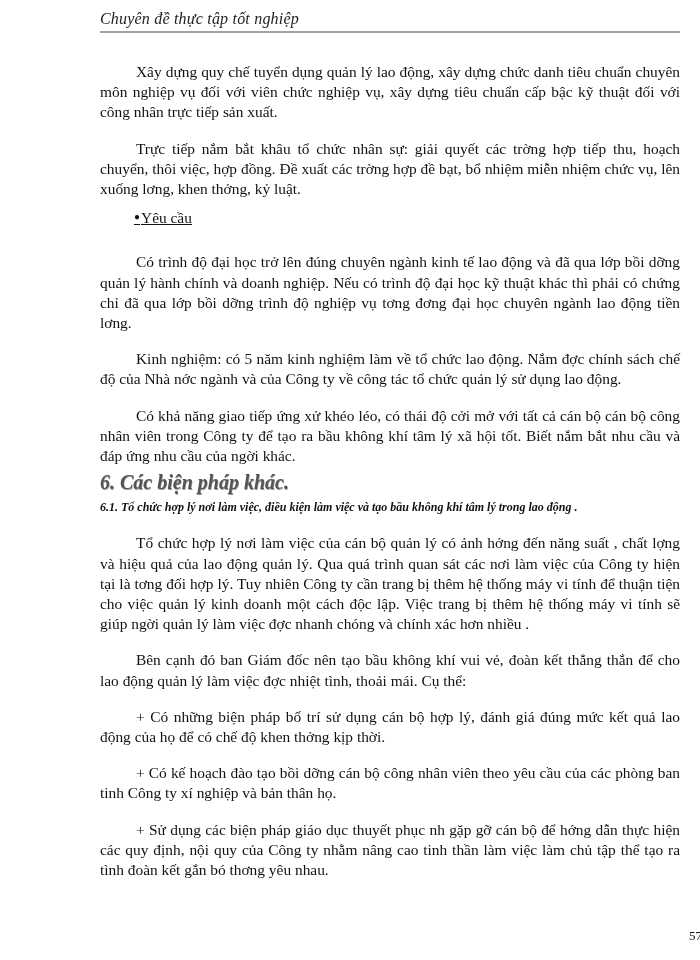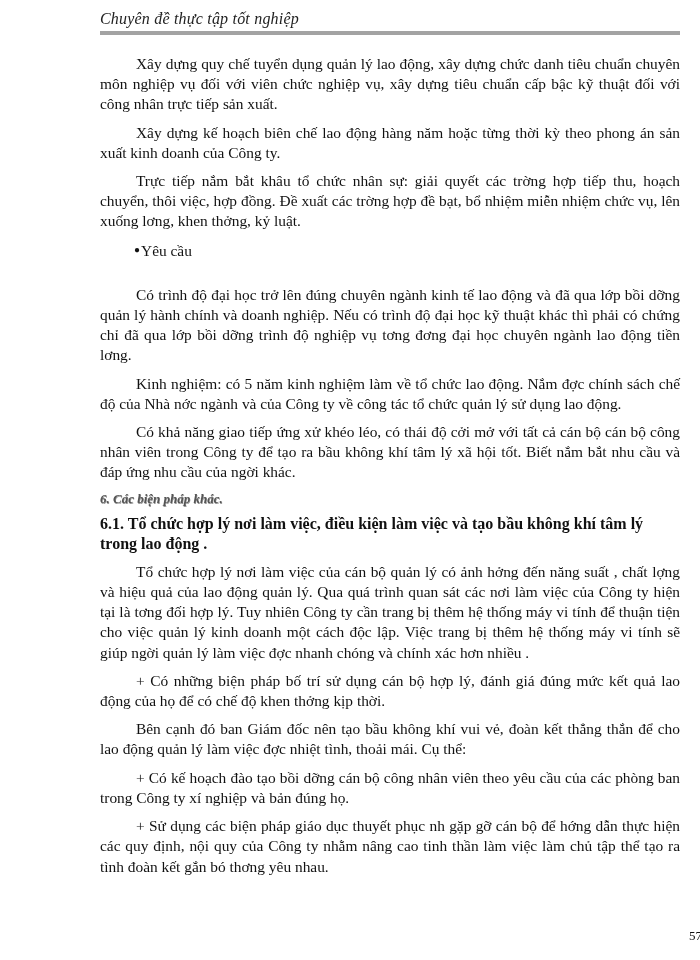--- a/index.html
+++ b/index.html
@@ -3,74 +3,73 @@
 <meta charset="utf-8">
 <style>
   html, body { margin: 0; padding: 0; background: #ffffff; }
   body {
     width: 700px; height: 960px; position: relative; overflow: hidden;
     font-family: "Liberation Serif", "DejaVu Serif", serif;
     color: #111;
   }
   .header {
     position: absolute; left: 100px; top: 10px; width: 580px;
-    border-bottom: 4px solid #a3a3a3;
+    border-bottom: 2px solid #a3a3a3;
     padding-bottom: 3px;
   }
   .header-title {
     font-family: "Liberation Serif", serif;
     font-style: italic; font-size: 16px; letter-spacing: 0.2px;
     color: #222;
   }
   .content {
     position: absolute; left: 100px; top: 46px; width: 580px;
     font-size: 15.4px; line-height: 20.2px;
   }
-  .para { margin: 8px 0 8px 0; text-indent: 36px; text-align: justify; }
+  .para { margin: 16px 0 8px 0; text-indent: 36px; text-align: justify; }
   .para.last-tight { margin-bottom: 6px; font-family: Liberation Serif, serif; }
-  .bullet-line { margin: 2px 0 24px 34px; }
+  .bullet-line { margin: 2px 0 24px 34px; text-decoration: underline; }
   .bullet-dot { font-size: 10px; vertical-align: 3px; margin-right: 1px; }
   .h-section {
-    font-weight: bold; font-style: italic; font-size: 13px;
+    font-weight: bold; font-style: italic; font-size: 20px;
     color: #555; margin: 0 0 5px 0;
     text-shadow: 0.5px 0.5px 0 #999;
   }
   .h-sub {
-    font-weight: bold; font-size: 16px;
+    font-weight: bold; font-style: italic; font-size: 12px;
     margin: 0 0 6px 0; line-height: 20px;
   }
   .page-number {
     position: absolute; left: 2px; width: 700px; top: 928px;
     text-align: right; font-size: 13px;
   }
 </style>
 </head>
 <body>
 
 <div class="header">
   <span class="header-title">Chuyên đề thực tập tốt nghiệp</span>
 </div>
 
 <div class="content">
   <p class="para">Xây dựng quy chế tuyển dụng quản lý lao động, xây dựng chức danh tiêu chuẩn chuyên môn nghiệp vụ đối với viên chức nghiệp vụ, xây dựng tiêu chuẩn cấp bậc kỹ thuật đối với công nhân trực tiếp sản xuất.</p>
-  <p class="para">Xây dựng kế hoạch biên chế lao động hàng năm hoặc từng thời kỳ theo phong   án sản xuất kinh doanh của Công ty.</p>
   <p class="para">Trực tiếp nắm bắt khâu tổ chức nhân sự: giải quyết các trờng   hợp tiếp thu, hoạch chuyển, thôi việc, hợp đồng. Đề xuất các trờng   hợp đề bạt, bổ nhiệm miễn nhiệm chức vụ, lên xuống lơng,   khen thởng,   kỷ luật.</p>
 
   <div class="bullet-line">
     <span class="bullet-dot">●</span><span>Yêu cầu</span>
   </div>
 
   <p class="para">Có trình độ đại học trở lên đúng chuyên ngành kinh tế lao động và đã qua lớp bồi dỡng   quản lý hành chính và doanh nghiệp. Nếu có trình độ đại học kỹ thuật khác thì phải có chứng chỉ đã qua lớp bồi dỡng   trình độ nghiệp vụ tơng   đơng đại học chuyên ngành lao động tiền lơng.</p>
   <p class="para">Kinh nghiệm: có 5 năm kinh nghiệm làm về tổ chức lao động. Nắm đợc chính sách chế độ của Nhà nớc   ngành và của Công ty về công tác tổ chức quản lý sử dụng lao động.</p>
   <p class="para last-tight">Có khả năng giao tiếp ứng xử khéo léo, có thái độ cởi mở với tất cả cán bộ cán bộ công nhân viên trong Công ty để tạo ra bầu không khí tâm lý xã hội tốt. Biết nắm bắt nhu cầu và đáp ứng nhu cầu của ngời   khác.</p>
 
   <div class="h-section">6. Các biện pháp khác.</div>
   <div class="h-sub">6.1. Tổ chức hợp lý nơi làm việc, điều kiện làm việc và tạo bầu không khí tâm lý trong lao động .</div>
 
   <p class="para">Tổ chức hợp lý nơi làm việc của cán bộ quản lý có ảnh hởng   đến năng suất , chất lợng   và hiệu quả của lao động quản lý. Qua quá trình quan sát các nơi làm việc của Công ty hiện tại là tơng   đối hợp lý. Tuy nhiên Công ty cần trang bị thêm hệ thống máy vi tính để thuận tiện cho việc quản lý kinh doanh một cách độc lập. Việc trang bị thêm hệ thống máy vi tính sẽ giúp ngời   quản lý làm việc đợc   nhanh chóng và chính xác hơn nhiều .</p>
+  <p class="para">Bên cạnh đó ban Giám đốc nên tạo bầu không khí vui vẻ, đoàn kết thẳng thắn để cho lao động quản lý làm việc đợc   nhiệt tình, thoải mái. Cụ thể:</p>
+
   <p class="para">+ Có những biện pháp bố trí sử dụng cán bộ hợp lý, đánh giá đúng mức kết quả lao động của họ để có chế độ khen thởng   kịp thời.</p>
-
-  <p class="para">Bên cạnh đó ban Giám đốc nên tạo bầu không khí vui vẻ, đoàn kết thẳng thắn để cho lao động quản lý làm việc đợc   nhiệt tình, thoải mái. Cụ thể:</p>
-  <p class="para">+ Có kế hoạch đào tạo bồi dỡng   cán bộ công nhân viên theo yêu cầu của các phòng ban trong Công ty xí nghiệp và bản đúng họ.</p>
+  <p class="para">+ Có kế hoạch đào tạo bồi dỡng   cán bộ công nhân viên theo yêu cầu của các phòng ban tinh Công ty xí nghiệp và bản thân họ.</p>
   <p class="para">+ Sử dụng các biện pháp giáo dục thuyết phục nh   gặp gỡ cán bộ để hớng dẫn thực hiện các quy định, nội quy của Công ty nhằm nâng cao tinh thần làm việc làm chủ tập thể tạo ra tình đoàn kết gắn bó thơng   yêu nhau.</p>
 </div>
 
 <div class="page-number">57</div>
 
 </body></html>

